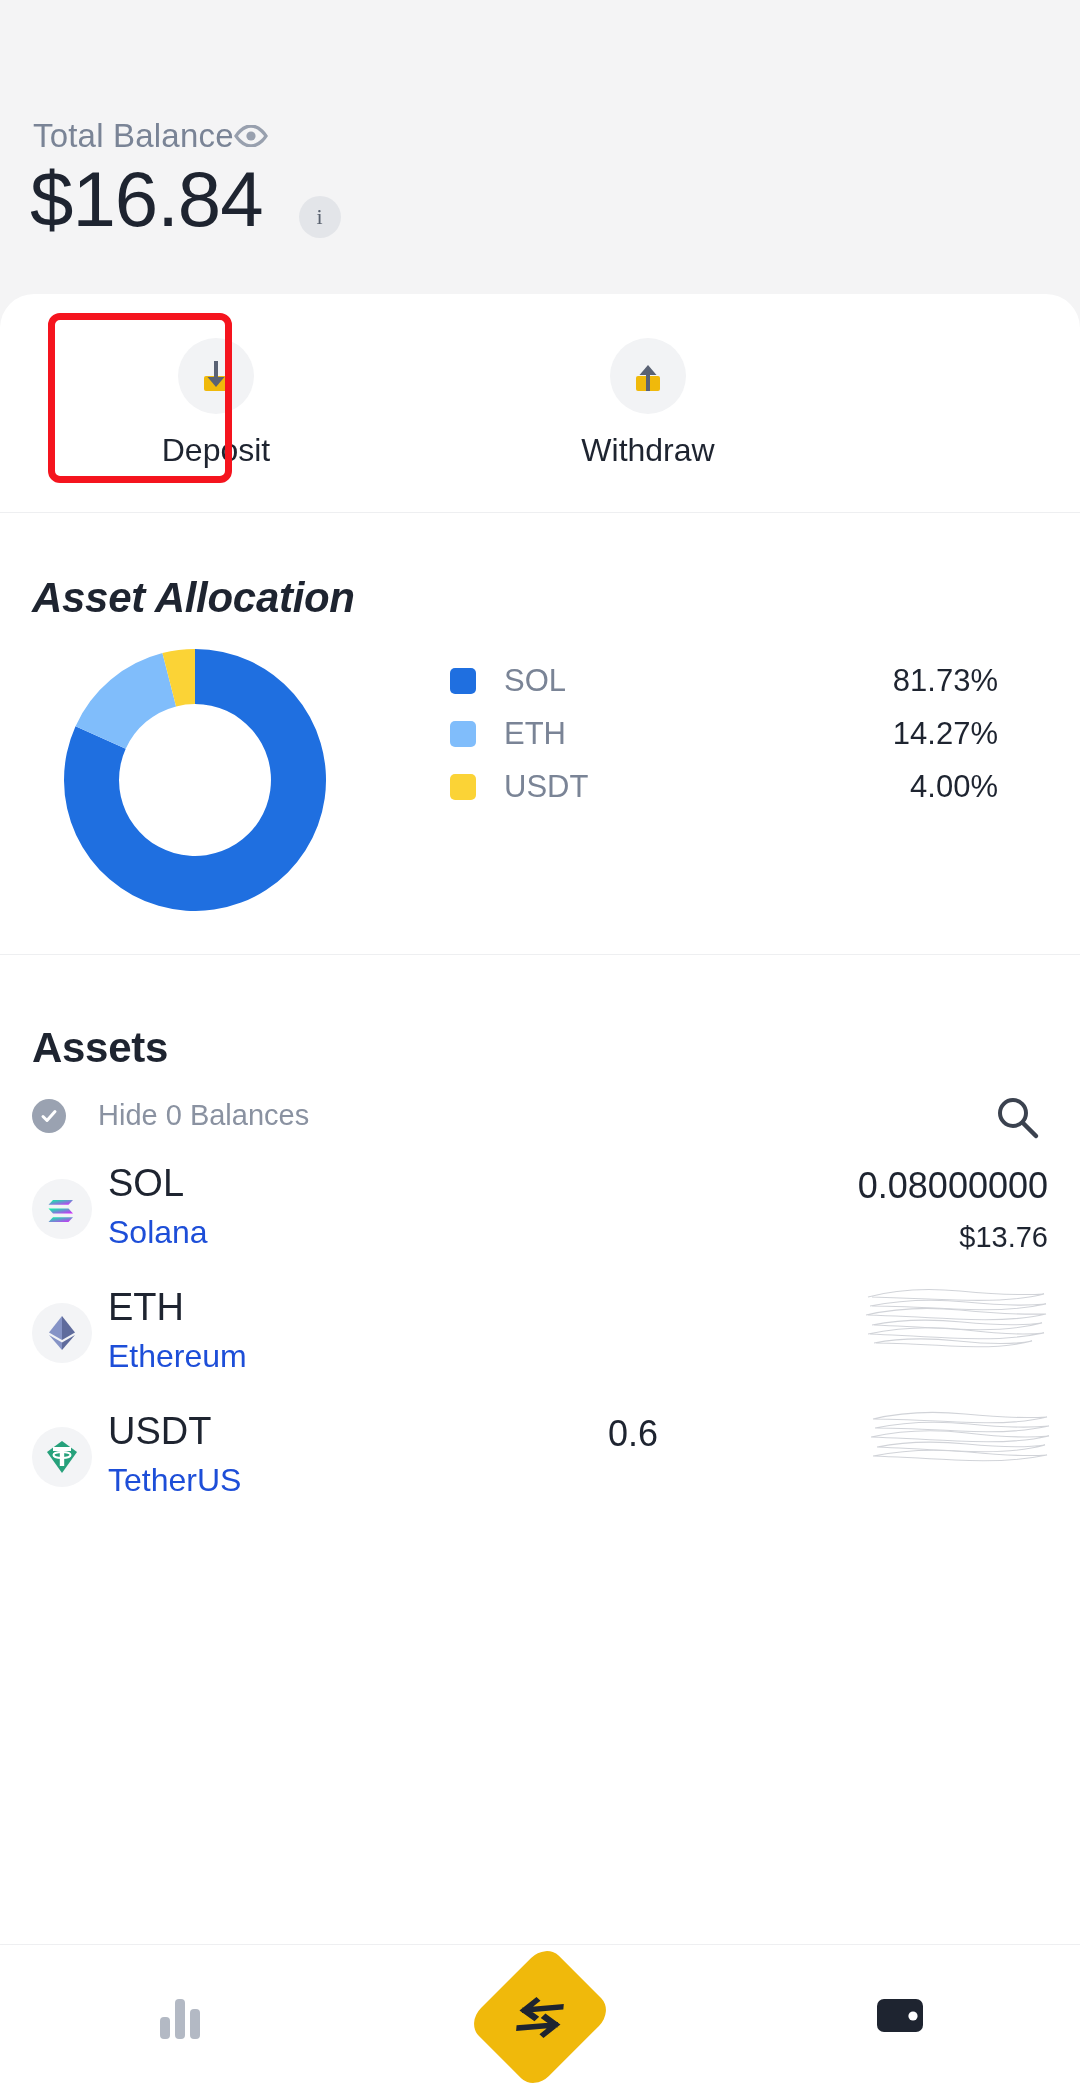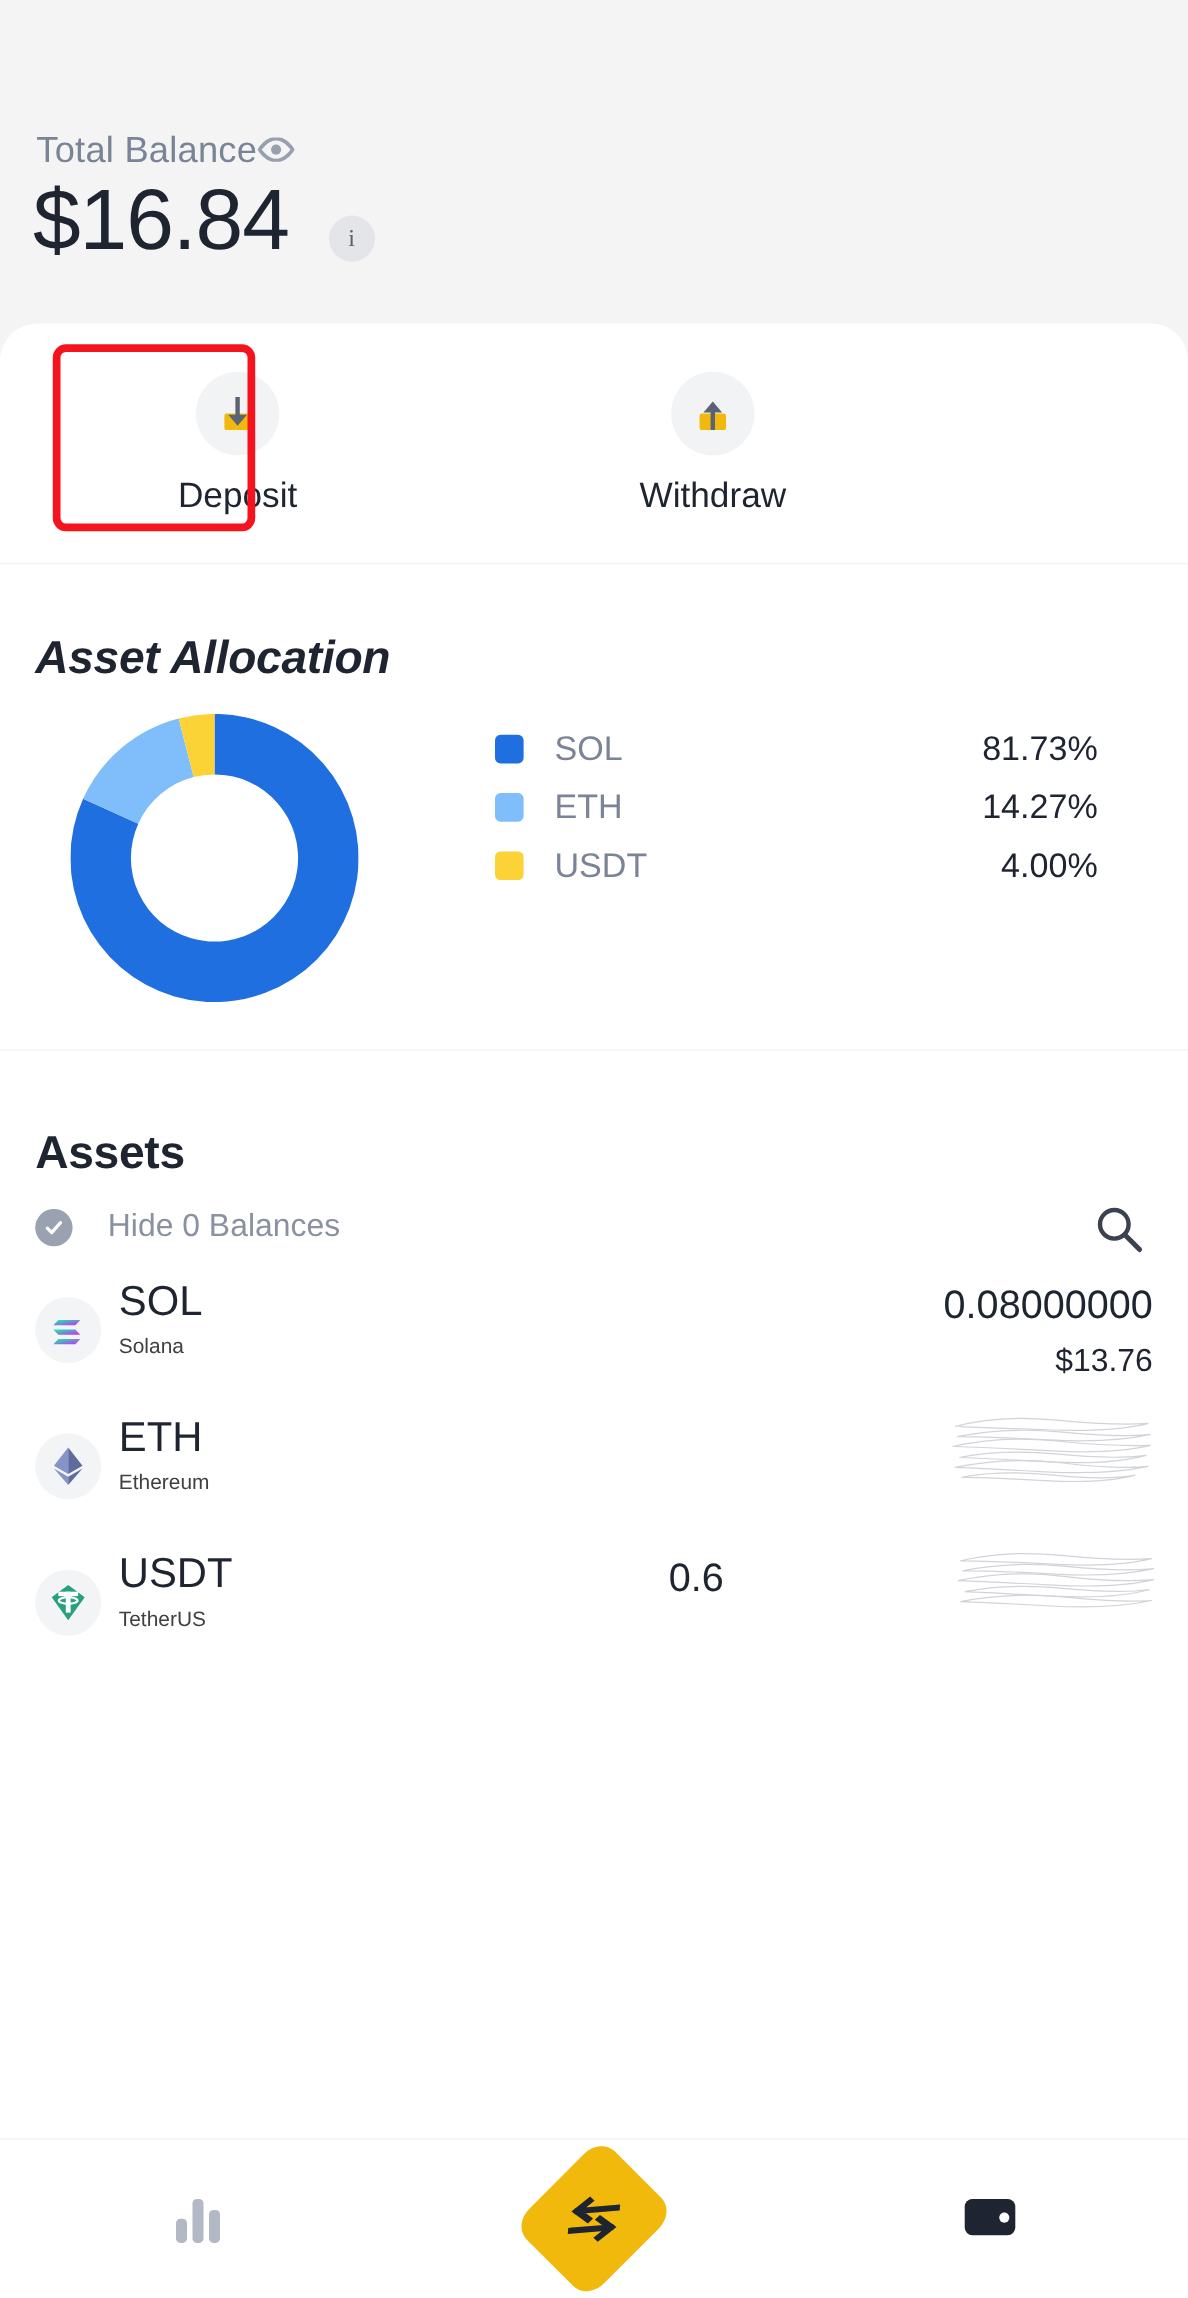--- a/index.html
+++ b/index.html
@@ -52,21 +52,21 @@
   .hide-row { position:absolute; left:32px; top:805px; display:flex; align-items:flex-start; gap:32px; }
   .chk { width:34px; height:34px; border-radius:50%; background:#9aa2b1;
          display:flex; align-items:center; justify-content:center; }
   .hide-lb { font-size:29px; color:#8a92a1; }
   .search-btn { position:absolute; right:38px; top:798px; width:50px; height:50px; }
 
   .arow { position:absolute; left:0; width:1080px; height:124px; }
   .coin-ic { position:absolute; left:32px; top:20px; width:60px; height:60px;
              border-radius:50%; background:#f3f4f6; display:flex; align-items:center; justify-content:center; }
   .coin-sym { position:absolute; left:108px; top:3px; font-size:38px; color:#1e2430; }
-  .coin-name { position:absolute; left:108px; top:55px; font-size:19px; color:#404040; }
+  .coin-name { position:absolute; left:108px; top:55px; font-size:32px; color:#1d4ed8; }
   .coin-amt { position:absolute; right:32px; top:6px; font-size:36px; color:#1e2430; }
   .coin-usd { position:absolute; right:32px; top:62px; font-size:29px; color:#1e2430; }
   .redact { position:absolute; pointer-events:none; }
 
   
   .navbar { position:absolute; left:0; bottom:0; width:1080px; height:145px;
             background:#ffffff; border-top:1px solid #eeeff1; display:flex; align-items:center; }
   .nav-item { flex:1; display:flex; align-items:center; justify-content:center; }
   .diamond { width:96px; height:96px; background:#f0b90b; border-radius:18px;
              transform:rotate(45deg) scaleY(1.18); display:flex; align-items:center; justify-content:center; }

